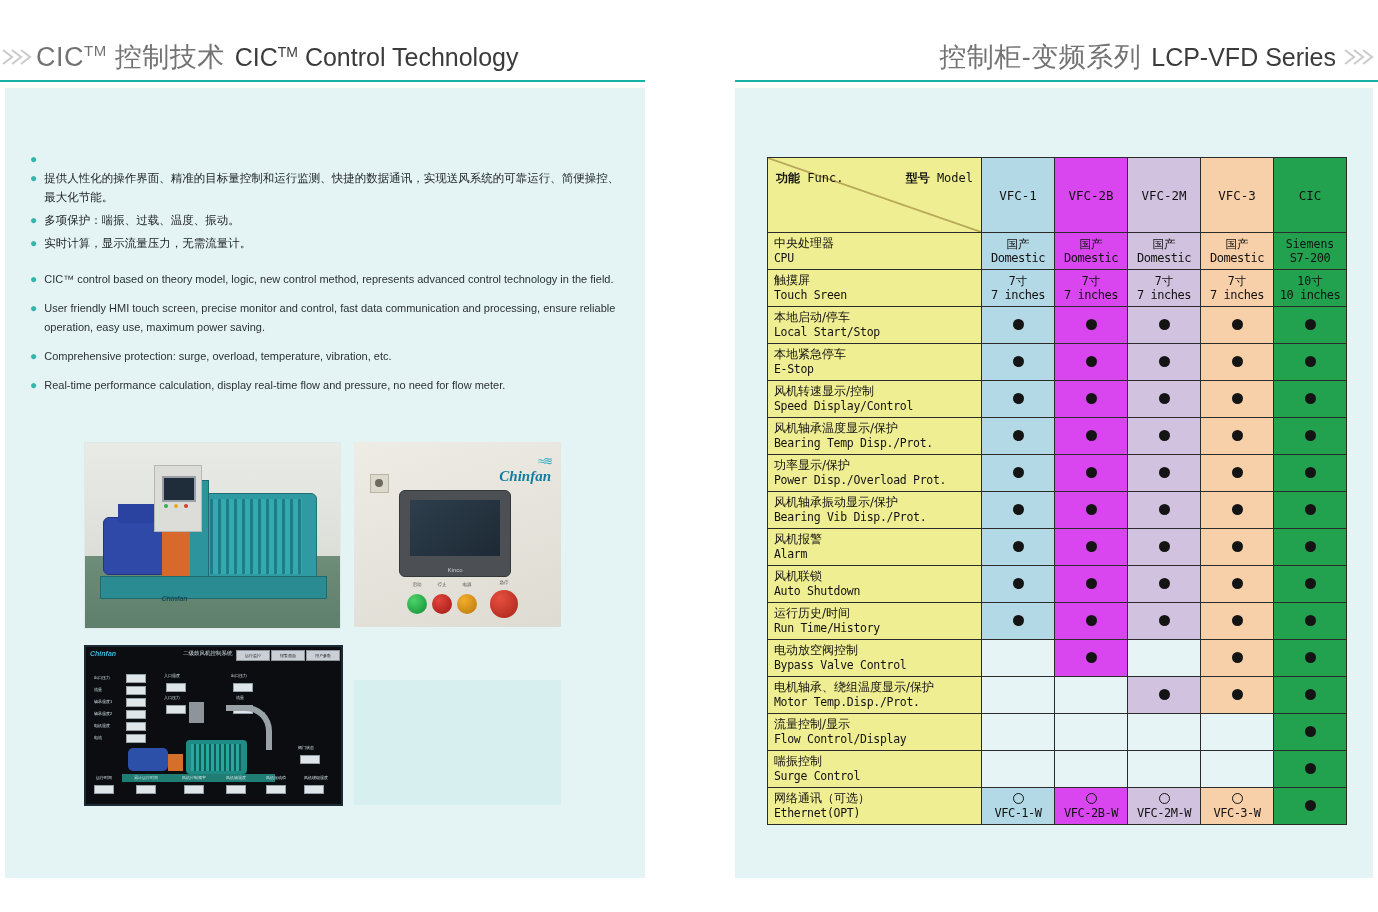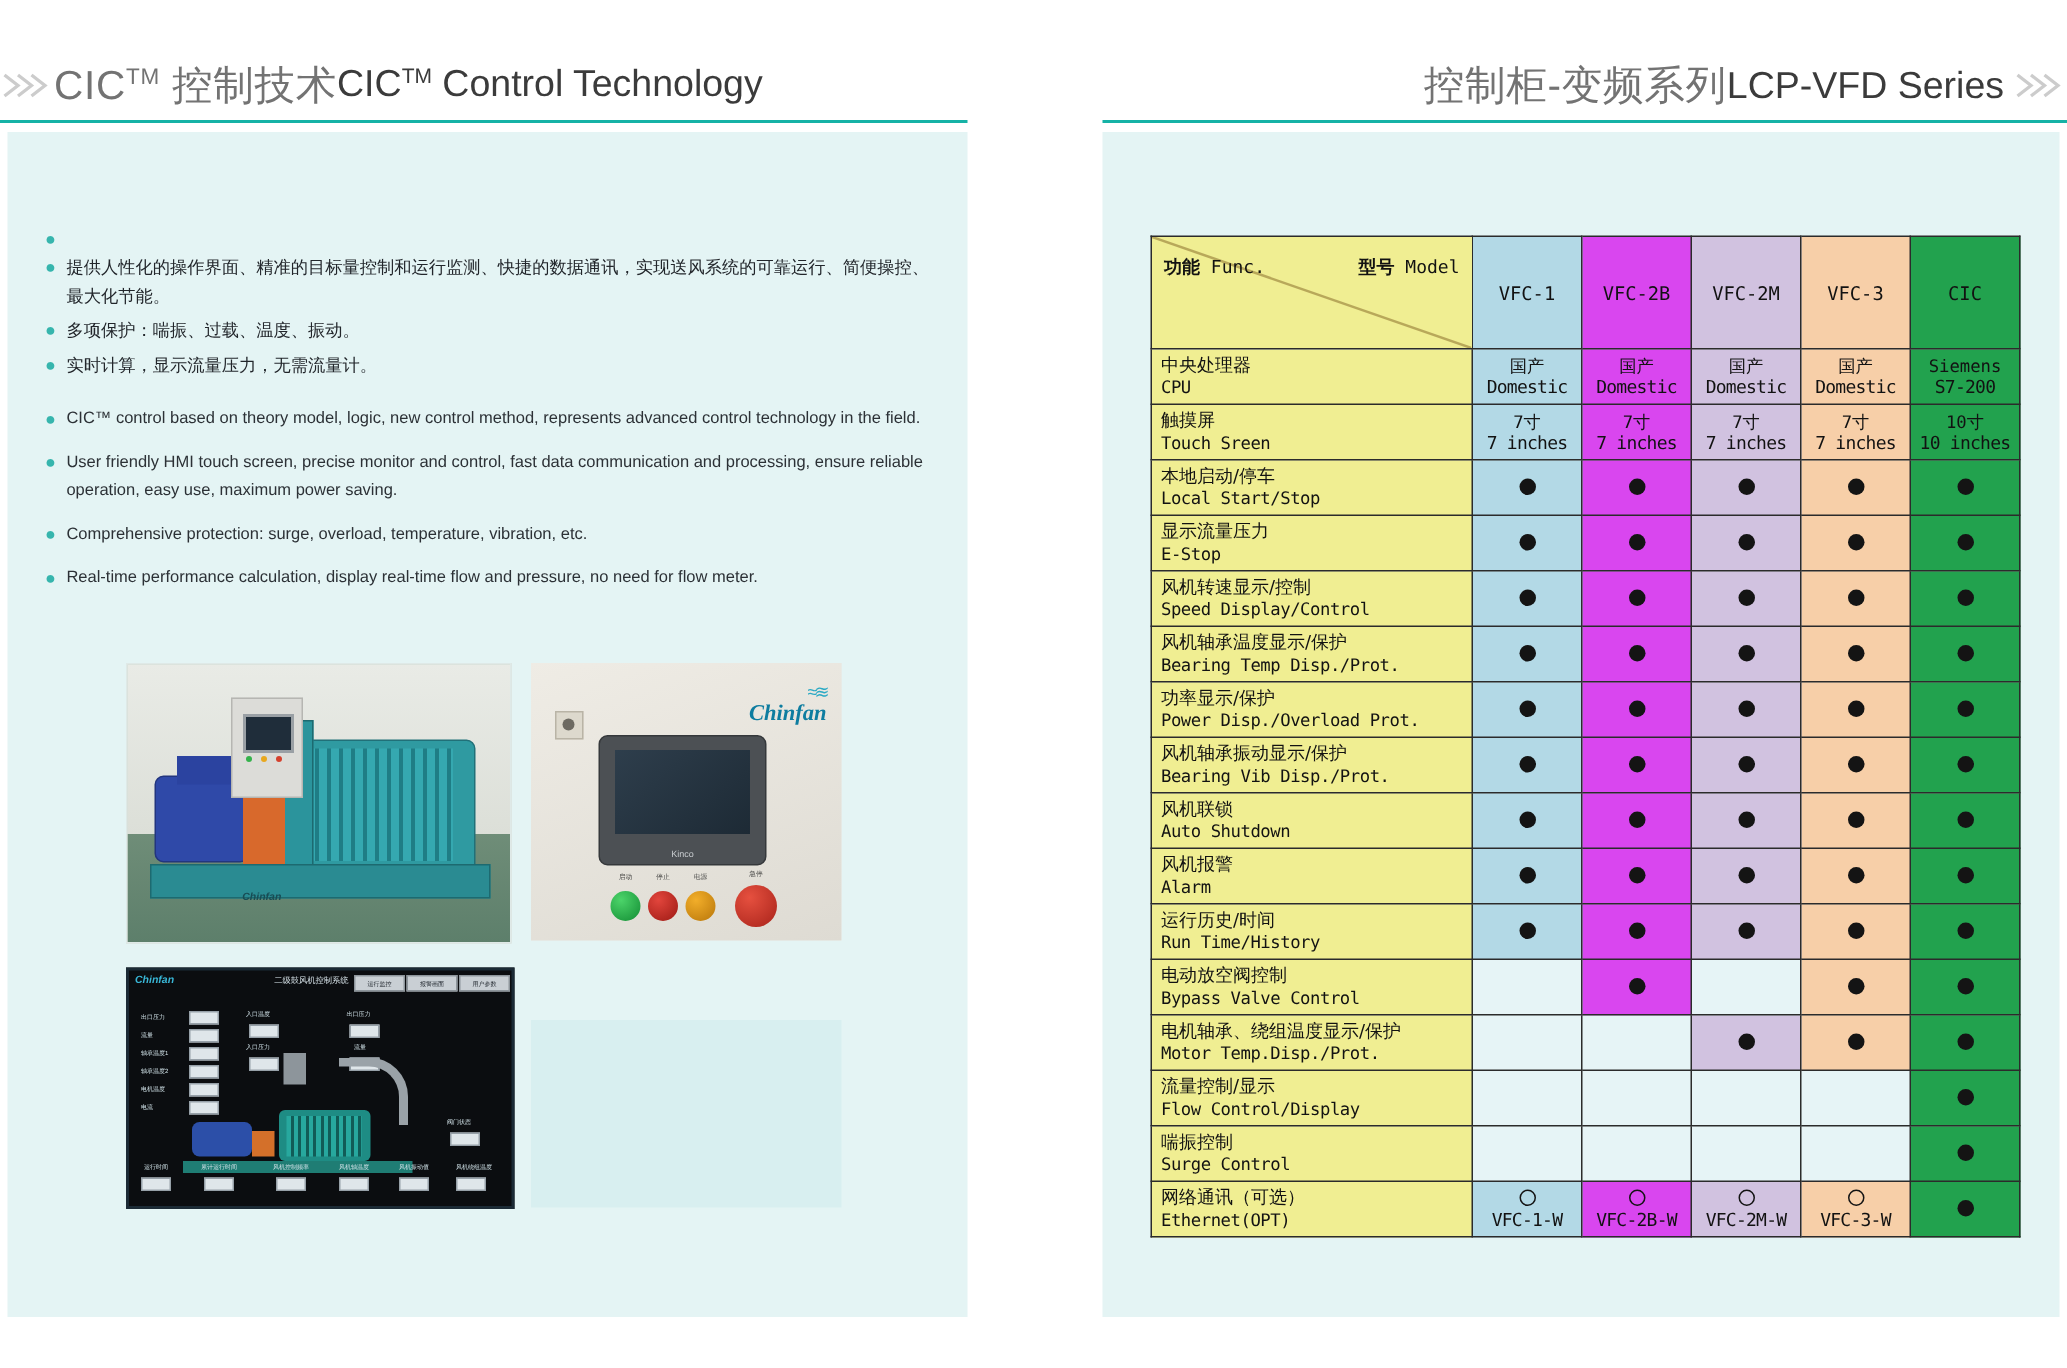--- a/index.html
+++ b/index.html
@@ -15,21 +15,21 @@
   .hdr{position:absolute;top:34px;height:46px;display:flex;align-items:center;}
   .hdr-left{left:0;width:645px;}
   .hdr-right{left:735px;width:643px;justify-content:flex-end;}
   .chev{width:36px;height:26px;flex:none;display:block;}
   .hdr-cn{
     color:#737373;font-size:27px;letter-spacing:.5px;white-space:nowrap;
     font-family:Liberation Sans, sans-serif;
   }
   .hdr-cn .sup{font-size:15px;vertical-align:super;}
   .hdr-en{
-    color:#3b3b3b;font-size:25px;white-space:nowrap;
+    color:#3b3b3b;font-size:25px;white-space:nowrap;margin-left:10px;
   }
   .hdr-en .sup{font-size:14px;vertical-align:super;}
   .rule{position:absolute;height:2px;background:#16b2a6;top:80px;}
   .rule-left{left:0;width:645px;}
   .rule-right{left:735px;width:643px;}
 
   
   .panel{position:absolute;background:#e4f4f4;}
   .panel-left{left:5px;top:88px;width:640px;height:790px;}
   .panel-right{left:735px;top:88px;width:638px;height:790px;}
@@ -396,21 +396,21 @@
             <span class="en">Local Start/Stop</span>
           </td>
           <td class="cell c0"><span class="mark"></span></td>
           <td class="cell c1"><span class="mark"></span></td>
           <td class="cell c2"><span class="mark"></span></td>
           <td class="cell c3"><span class="mark"></span></td>
           <td class="cell c4"><span class="mark"></span></td>
         </tr>
         <tr>
           <td class="fn">
-            <span class="cn">显示流量压力</span>
+            <span class="cn">本地紧急停车</span>
             <span class="en">E-Stop</span>
           </td>
           <td class="cell c0"><span class="mark"></span></td>
           <td class="cell c1"><span class="mark"></span></td>
           <td class="cell c2"><span class="mark"></span></td>
           <td class="cell c3"><span class="mark"></span></td>
           <td class="cell c4"><span class="mark"></span></td>
         </tr>
         <tr>
           <td class="fn">
@@ -451,33 +451,33 @@
             <span class="en">Bearing Vib Disp./Prot.</span>
           </td>
           <td class="cell c0"><span class="mark"></span></td>
           <td class="cell c1"><span class="mark"></span></td>
           <td class="cell c2"><span class="mark"></span></td>
           <td class="cell c3"><span class="mark"></span></td>
           <td class="cell c4"><span class="mark"></span></td>
         </tr>
         <tr>
           <td class="fn">
+            <span class="cn">风机报警</span>
+            <span class="en">Alarm</span>
+          </td>
+          <td class="cell c0"><span class="mark"></span></td>
+          <td class="cell c1"><span class="mark"></span></td>
+          <td class="cell c2"><span class="mark"></span></td>
+          <td class="cell c3"><span class="mark"></span></td>
+          <td class="cell c4"><span class="mark"></span></td>
+        </tr>
+        <tr>
+          <td class="fn">
             <span class="cn">风机联锁</span>
             <span class="en">Auto Shutdown</span>
-          </td>
-          <td class="cell c0"><span class="mark"></span></td>
-          <td class="cell c1"><span class="mark"></span></td>
-          <td class="cell c2"><span class="mark"></span></td>
-          <td class="cell c3"><span class="mark"></span></td>
-          <td class="cell c4"><span class="mark"></span></td>
-        </tr>
-        <tr>
-          <td class="fn">
-            <span class="cn">风机报警</span>
-            <span class="en">Alarm</span>
           </td>
           <td class="cell c0"><span class="mark"></span></td>
           <td class="cell c1"><span class="mark"></span></td>
           <td class="cell c2"><span class="mark"></span></td>
           <td class="cell c3"><span class="mark"></span></td>
           <td class="cell c4"><span class="mark"></span></td>
         </tr>
         <tr>
           <td class="fn">
             <span class="cn">运行历史/时间</span>

